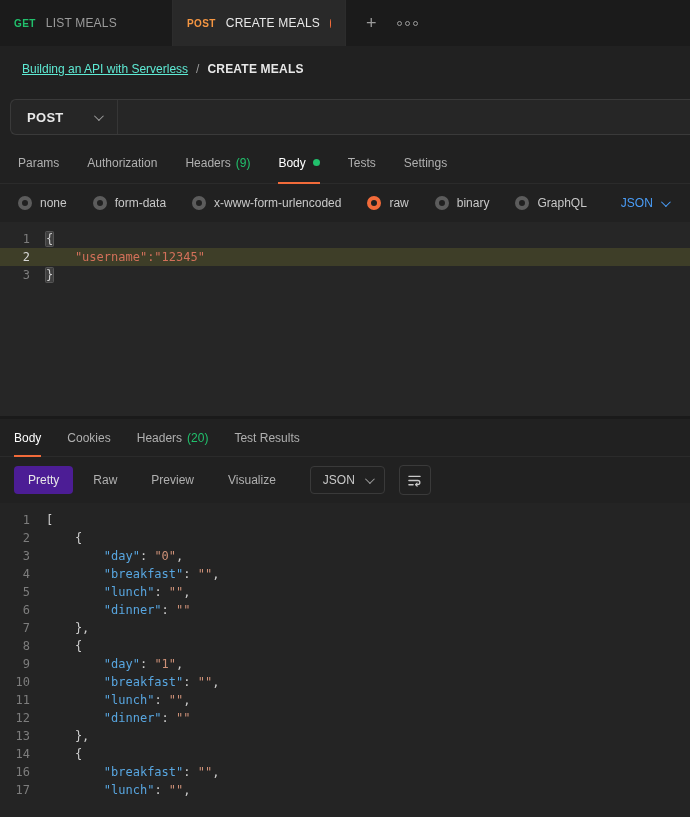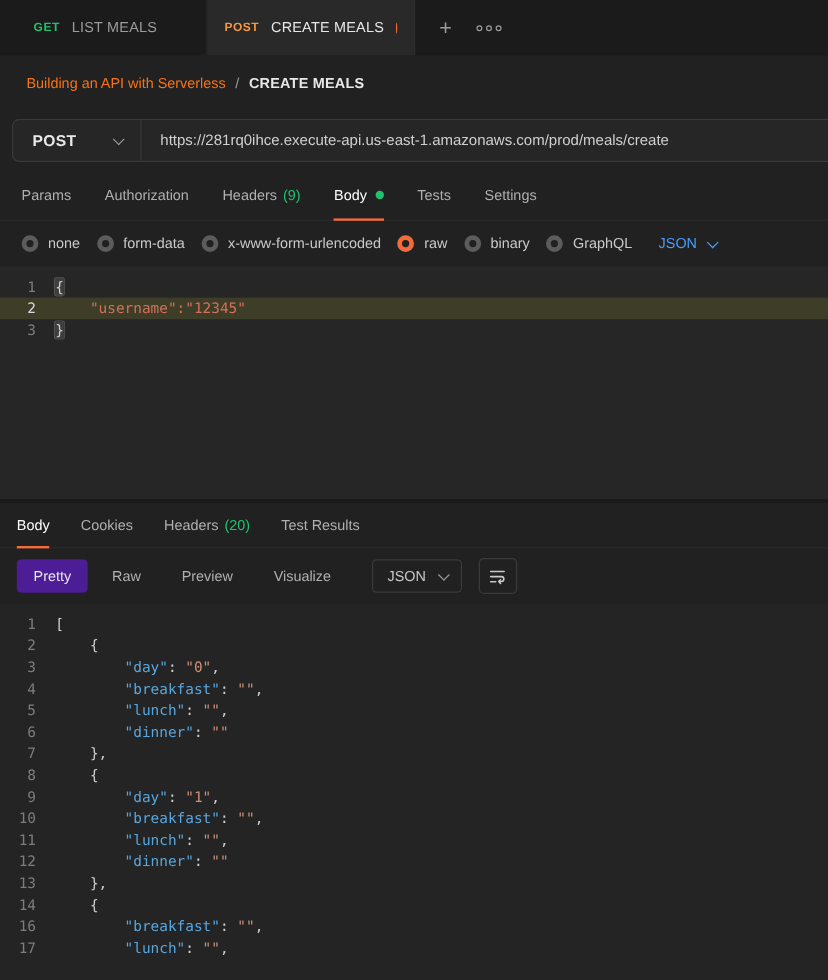--- a/index.html
+++ b/index.html
@@ -11,33 +11,33 @@
     display:flex; flex-direction:column;
   }
   .row { flex-shrink:0; }
 
   
   .tabbar { height:46px; background:#1b1b1b; display:flex; align-items:stretch; }
   .wtab { width:173px; display:flex; align-items:center; gap:10px; padding:0 14px;
           border-right:1px solid #2c2c2c; cursor:pointer; }
   .wtab .method { font-size:10px; font-weight:700; letter-spacing:.4px; }
   .wtab .wtitle { font-size:12px; color:#9b9b9b; letter-spacing:.2px; white-space:nowrap; }
-  .wtab.get .method { color:#21c06c;margin-left:14px; }
+  .wtab.get .method { color:#21c06c; }
   .wtab.active { background:#292929; }
   .wtab.active .method { color:#f59642; }
   .wtab.active .wtitle { color:#e8e8e8; }
   .unsaved-dot { width:9px; height:9px; border-radius:50%; background:#f26b3a; margin-left:auto; }
   .tab-actions { display:flex; align-items:center; gap:20px; padding:0 20px; color:#9b9b9b; }
   .add-tab { font-size:18px; line-height:1; cursor:pointer; }
   .more-ic { display:flex; gap:3px; cursor:pointer; }
   .more-ic i { width:5px; height:5px; border:1.2px solid #9b9b9b; border-radius:50%; display:block; }
 
   
   .breadcrumb { height:46px; display:flex; align-items:center; gap:8px; padding:0 22px; font-size:12px; }
-  .breadcrumb .coll { color:#f97316; }
+  .breadcrumb .coll { color:#5eead4;text-decoration:underline; }
   .breadcrumb .sep { color:#9b9b9b; }
   .breadcrumb .current { color:#e8e8e8; font-weight:700; letter-spacing:.2px; }
 
   
   .url-row { height:50px; display:flex; padding:7px 0 7px 10px; }
   .url-box { flex:1; display:flex; align-items:center; background:#262626;
              border:1px solid #3a3a3a; border-radius:6px 0 0 6px; border-right:none; overflow:hidden; }
   .method-select { display:flex; align-items:center; gap:30px; padding:0 16px; height:100%;
                    border-right:1px solid #363636; cursor:pointer; }
   .method-select .mtext { font-size:13px; font-weight:700; color:#e8e8e8; letter-spacing:.3px; }
@@ -48,21 +48,21 @@
   
   .req-tabs { height:42px; display:flex; align-items:stretch; gap:28px; padding:0 18px;
               font-size:12px; color:#b0b0b0; border-bottom:1px solid #2b2b2b; }
   .rtab { display:flex; align-items:center; position:relative; cursor:pointer; white-space:nowrap; }
   .rtab.active { color:#fff; }
   .rtab.active::after { content:""; position:absolute; left:0; right:0; bottom:-1px; height:2px; background:#f26b3a; }
   .count { color:#21c06c; margin-left:5px; }
   .dot-green { width:7px; height:7px; border-radius:50%; background:#21c06c; display:inline-block; margin-left:7px; }
 
   
-  .radio-row { height:38px; display:flex; align-items:center; gap:14px; padding:0 18px;
+  .radio-row { height:38px; display:flex; align-items:center; gap:26px; padding:0 18px;
                font-size:12px; color:#c9c9c9; }
   .radio { display:flex; align-items:center; gap:8px; cursor:pointer; }
   .circ { width:14px; height:14px; border-radius:50%; border:4px solid #5c5c5c; background:transparent; }
   .radio.sel .circ { border-color:#f26b3a; }
   .json-link { display:flex; align-items:center; gap:8px; color:#4a9df8; margin-left:8px; cursor:pointer; }
   .json-link .chev { border-color:#4a9df8; }
 
   
   .editor { background:#262626; font-family:"DejaVu Sans Mono", monospace; font-size:12px;
             overflow:hidden; cursor:text; }
@@ -120,21 +120,20 @@
   <span class="sep">/</span>
   <span class="current">CREATE MEALS</span>
 </div>
 
 <div class="url-row row">
   <div class="url-box">
     <div class="method-select">
       <span class="mtext">POST</span>
       <span class="chev"></span>
     </div>
-    <div class="url-text">https://281rq0ihce.execute-api.us-east-1.amazonaws.com/prod/meals/create</div>
   </div>
 </div>
 
 <div class="req-tabs row">
   <div class="rtab">
       <span>Params</span>
     </div>
   <div class="rtab">
       <span>Authorization</span>
     </div>

